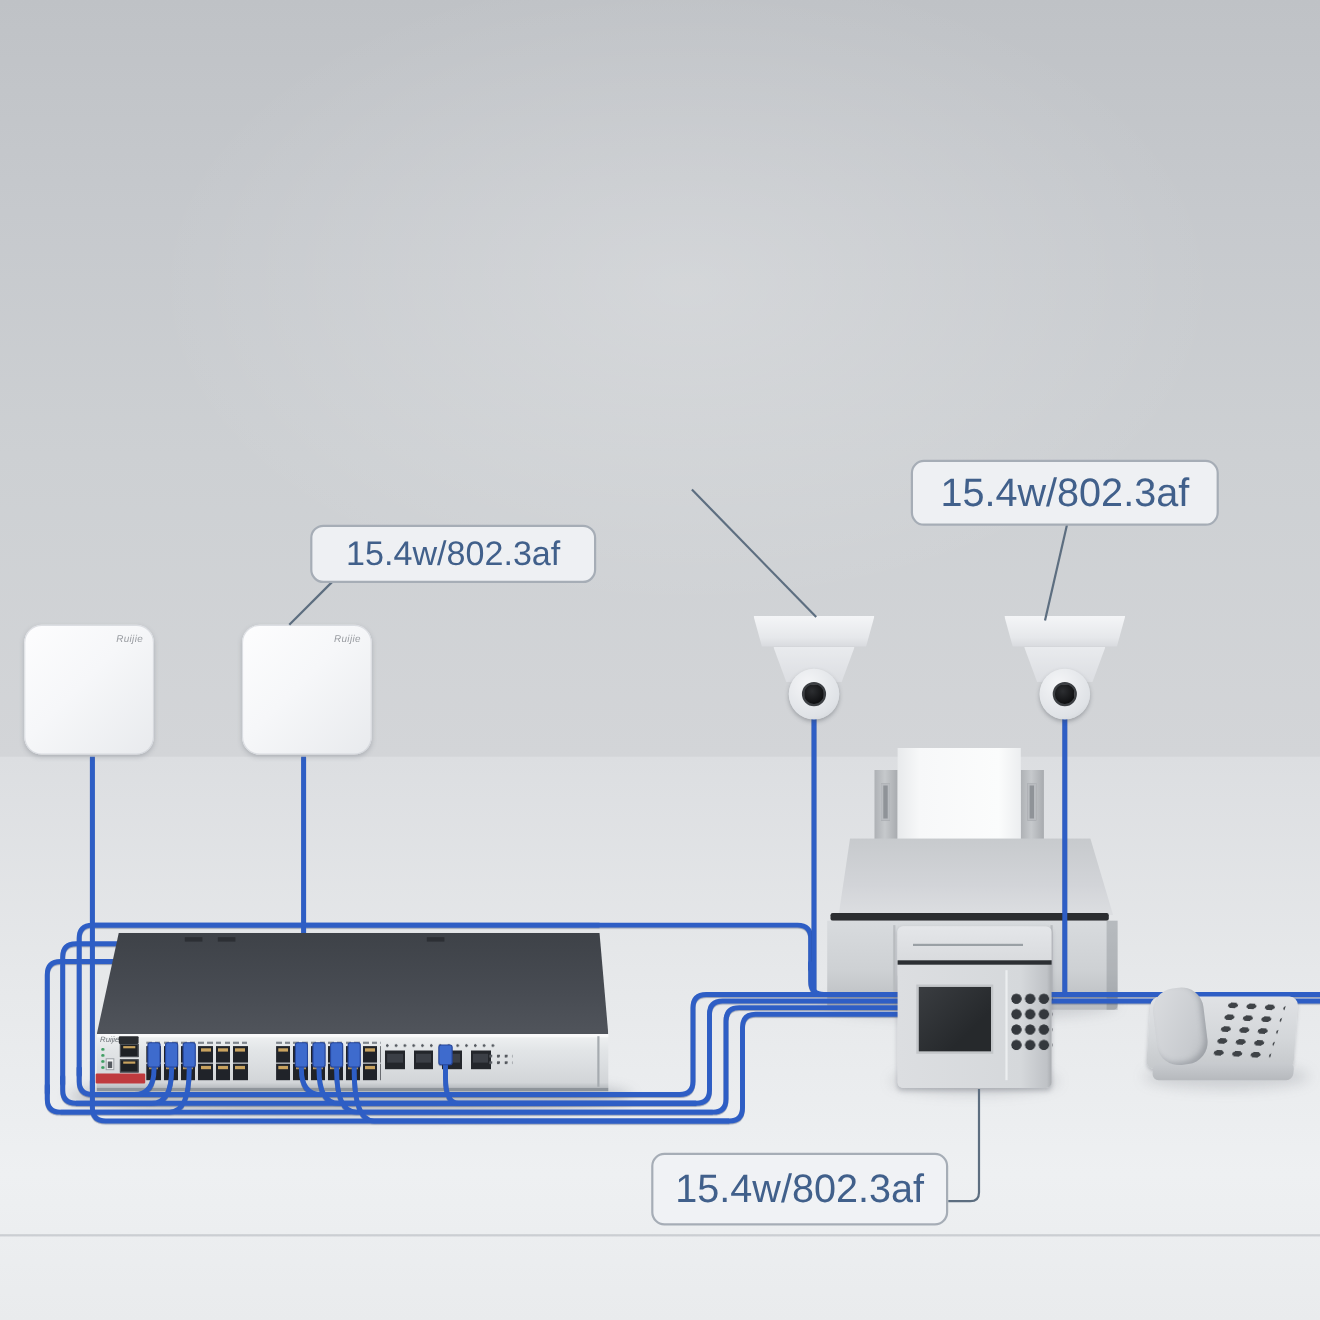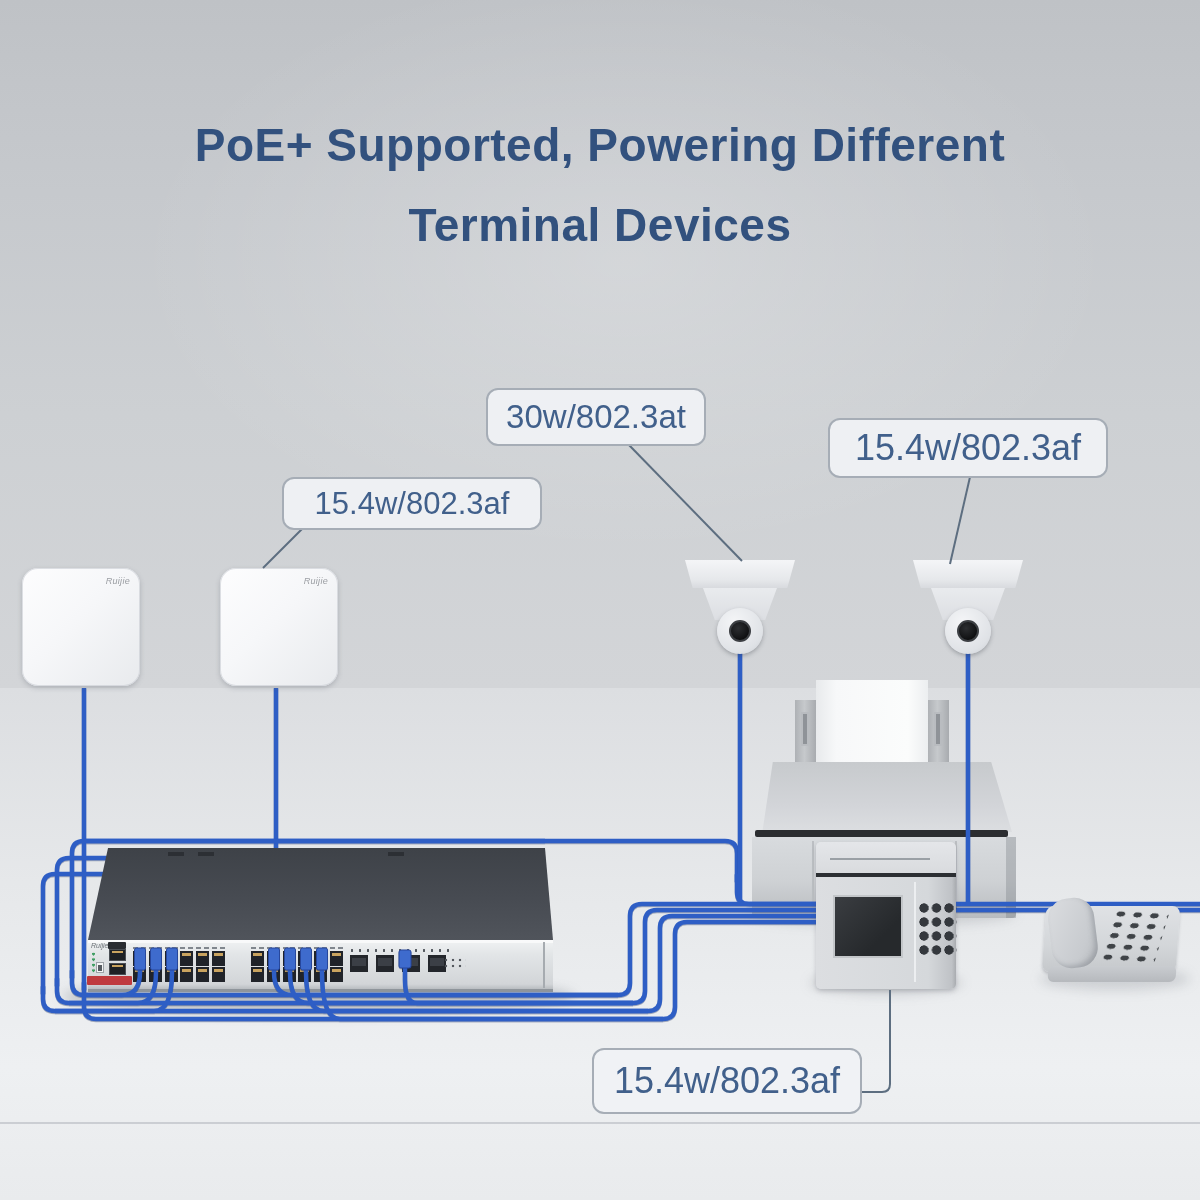--- a/index.html
+++ b/index.html
@@ -307,22 +307,17 @@
   </div>
 
   <svg id="leaders" class="cables" width="1200" height="1200">
     <path class="leader" d="M 302,529 L 263,568"></path>
     <path class="leader" d="M 629,445 L 742,561"></path>
     <path class="leader" d="M 970,477 L 950,564"></path>
     <path class="leader" d="M 862,1092 H 882 Q 890,1092 890,1084 V 990"></path>
   </svg>
 
   <div class="callout co-ap">15.4w/802.3af</div>
-  <div class="callout co-cam-at">30w/802.3at</div>
   <div class="callout co-cam-af">15.4w/802.3af</div>
   <div class="callout co-term">15.4w/802.3af</div>
 
-  <div class="title">
-    <div class="t1">PoE+ Supported, Powering Different</div>
-    <div class="t2">Terminal Devices</div>
-  </div>
 
 </div>
 
 </body></html>

